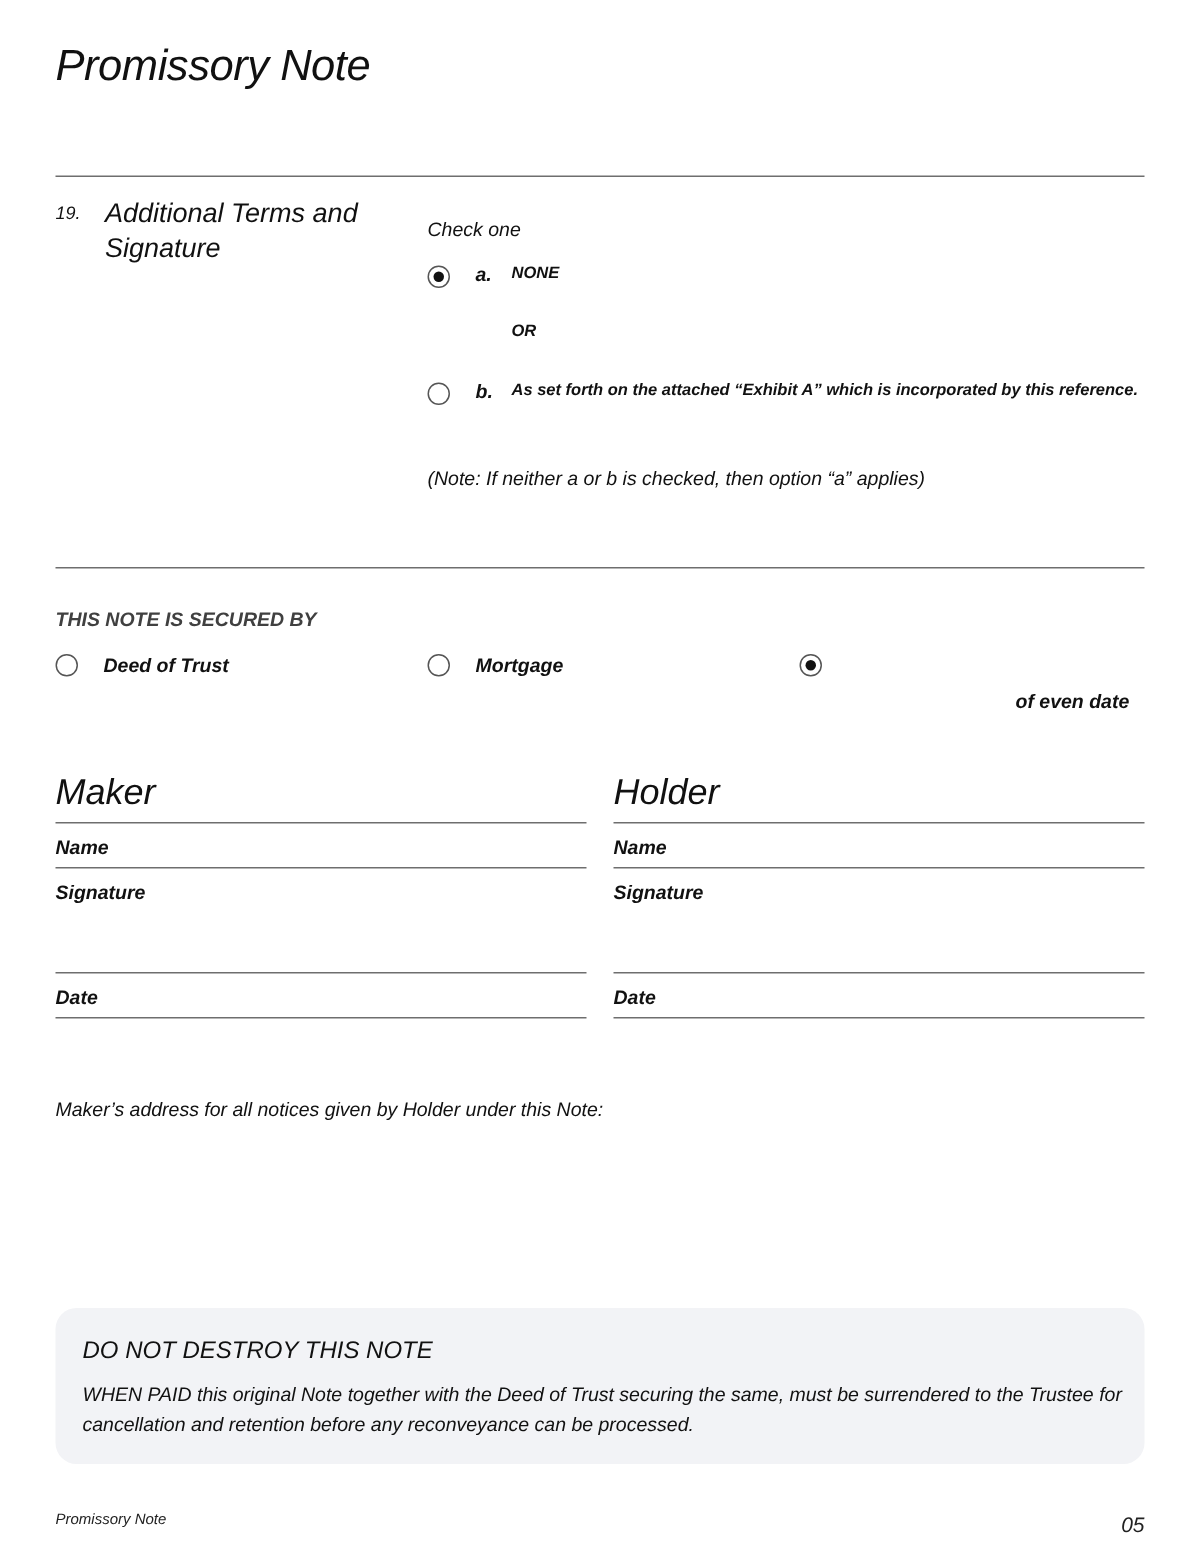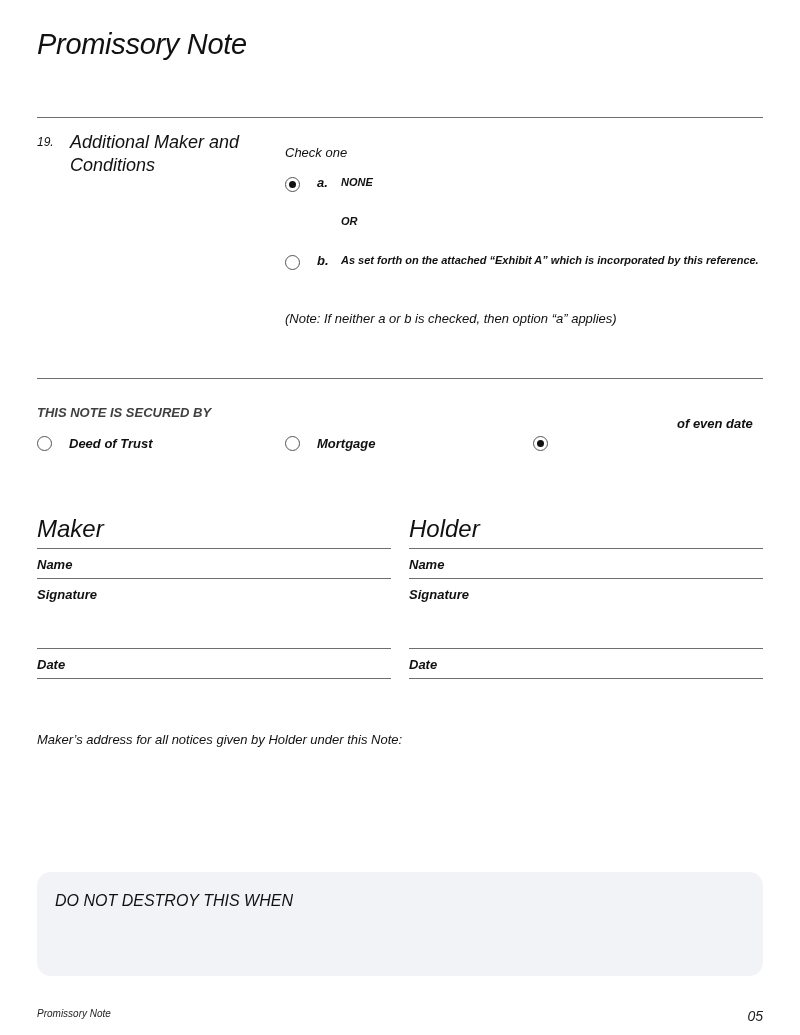--- a/index.html
+++ b/index.html
@@ -127,21 +127,21 @@
       font-size: 14px; color: #222;
     }
   </style>
 </head>
 <body>
 
 <div class="abs page-title">Promissory Note</div>
 <div class="hr" style="top:117px;"></div>
 
 <div class="abs sec-num">19.</div>
-<div class="abs sec-title">Additional Maker and Conditions</div>
+<div class="abs sec-title">Additional Terms and Signature</div>
 <div class="abs check-one">Check one</div>
 
 <div class="radio checked" style="left:285px; top:177px;"></div>
 <div class="abs opt-letter" style="left:317px; top:175px;">a.</div>
 <div class="abs opt-text" style="left:341px; top:172px;">NONE</div>
 
 <div class="abs opt-text" style="left:341px; top:211px;">OR</div>
 
 <div class="radio" style="left:285px; top:255px;"></div>
 <div class="abs opt-letter" style="left:317px; top:253px;">b.</div>
@@ -153,21 +153,21 @@
 
 <div class="abs secured-label">THIS NOTE IS SECURED BY</div>
 
 <div class="radio" style="left:37px; top:436px;"></div>
 <div class="abs secured-opt" style="left:69px; top:436px;">Deed of Trust</div>
 
 <div class="radio" style="left:285px; top:436px;"></div>
 <div class="abs secured-opt" style="left:317px; top:436px;">Mortgage</div>
 
 <div class="radio checked" style="left:533px; top:436px;"></div>
-<div class="abs secured-opt" style="left:677px; top:416px;">of even date</div>
+<div class="abs secured-opt" style="left:677px; top:460px;">of even date</div>
 
 <div class="abs party-heading" style="left:37px; top:515px;">Maker</div>
 <div class="party-line" style="left:37px; top:548px;"></div>
 <div class="abs field-label" style="left:37px; top:557px;">Name</div>
 <div class="party-line" style="left:37px; top:578px;"></div>
 <div class="abs field-label" style="left:37px; top:587px;">Signature</div>
 <div class="party-line" style="left:37px; top:648px;"></div>
 <div class="abs field-label" style="left:37px; top:657px;">Date</div>
 <div class="party-line" style="left:37px; top:678px;"></div>
 
@@ -176,17 +176,18 @@
 <div class="abs field-label" style="left:409px; top:557px;">Name</div>
 <div class="party-line" style="left:409px; top:578px;"></div>
 <div class="abs field-label" style="left:409px; top:587px;">Signature</div>
 <div class="party-line" style="left:409px; top:648px;"></div>
 <div class="abs field-label" style="left:409px; top:657px;">Date</div>
 <div class="party-line" style="left:409px; top:678px;"></div>
 
 <div class="abs address-label">Maker’s address for all notices given by Holder under this Note:</div>
 
 <div class="notice-box">
-  <div class="notice-title">DO NOT DESTROY THIS WHEN</div>
+  <div class="notice-title">DO NOT DESTROY THIS NOTE</div>
+  <div class="notice-body">WHEN PAID this original Note together with the Deed of Trust securing the same, must be surrendered to the Trustee for cancellation and retention before any reconveyance can be processed.</div>
 </div>
 
 <div class="abs footer-left">Promissory Note</div>
 <div class="abs footer-right">05</div>
 
 </body></html>

